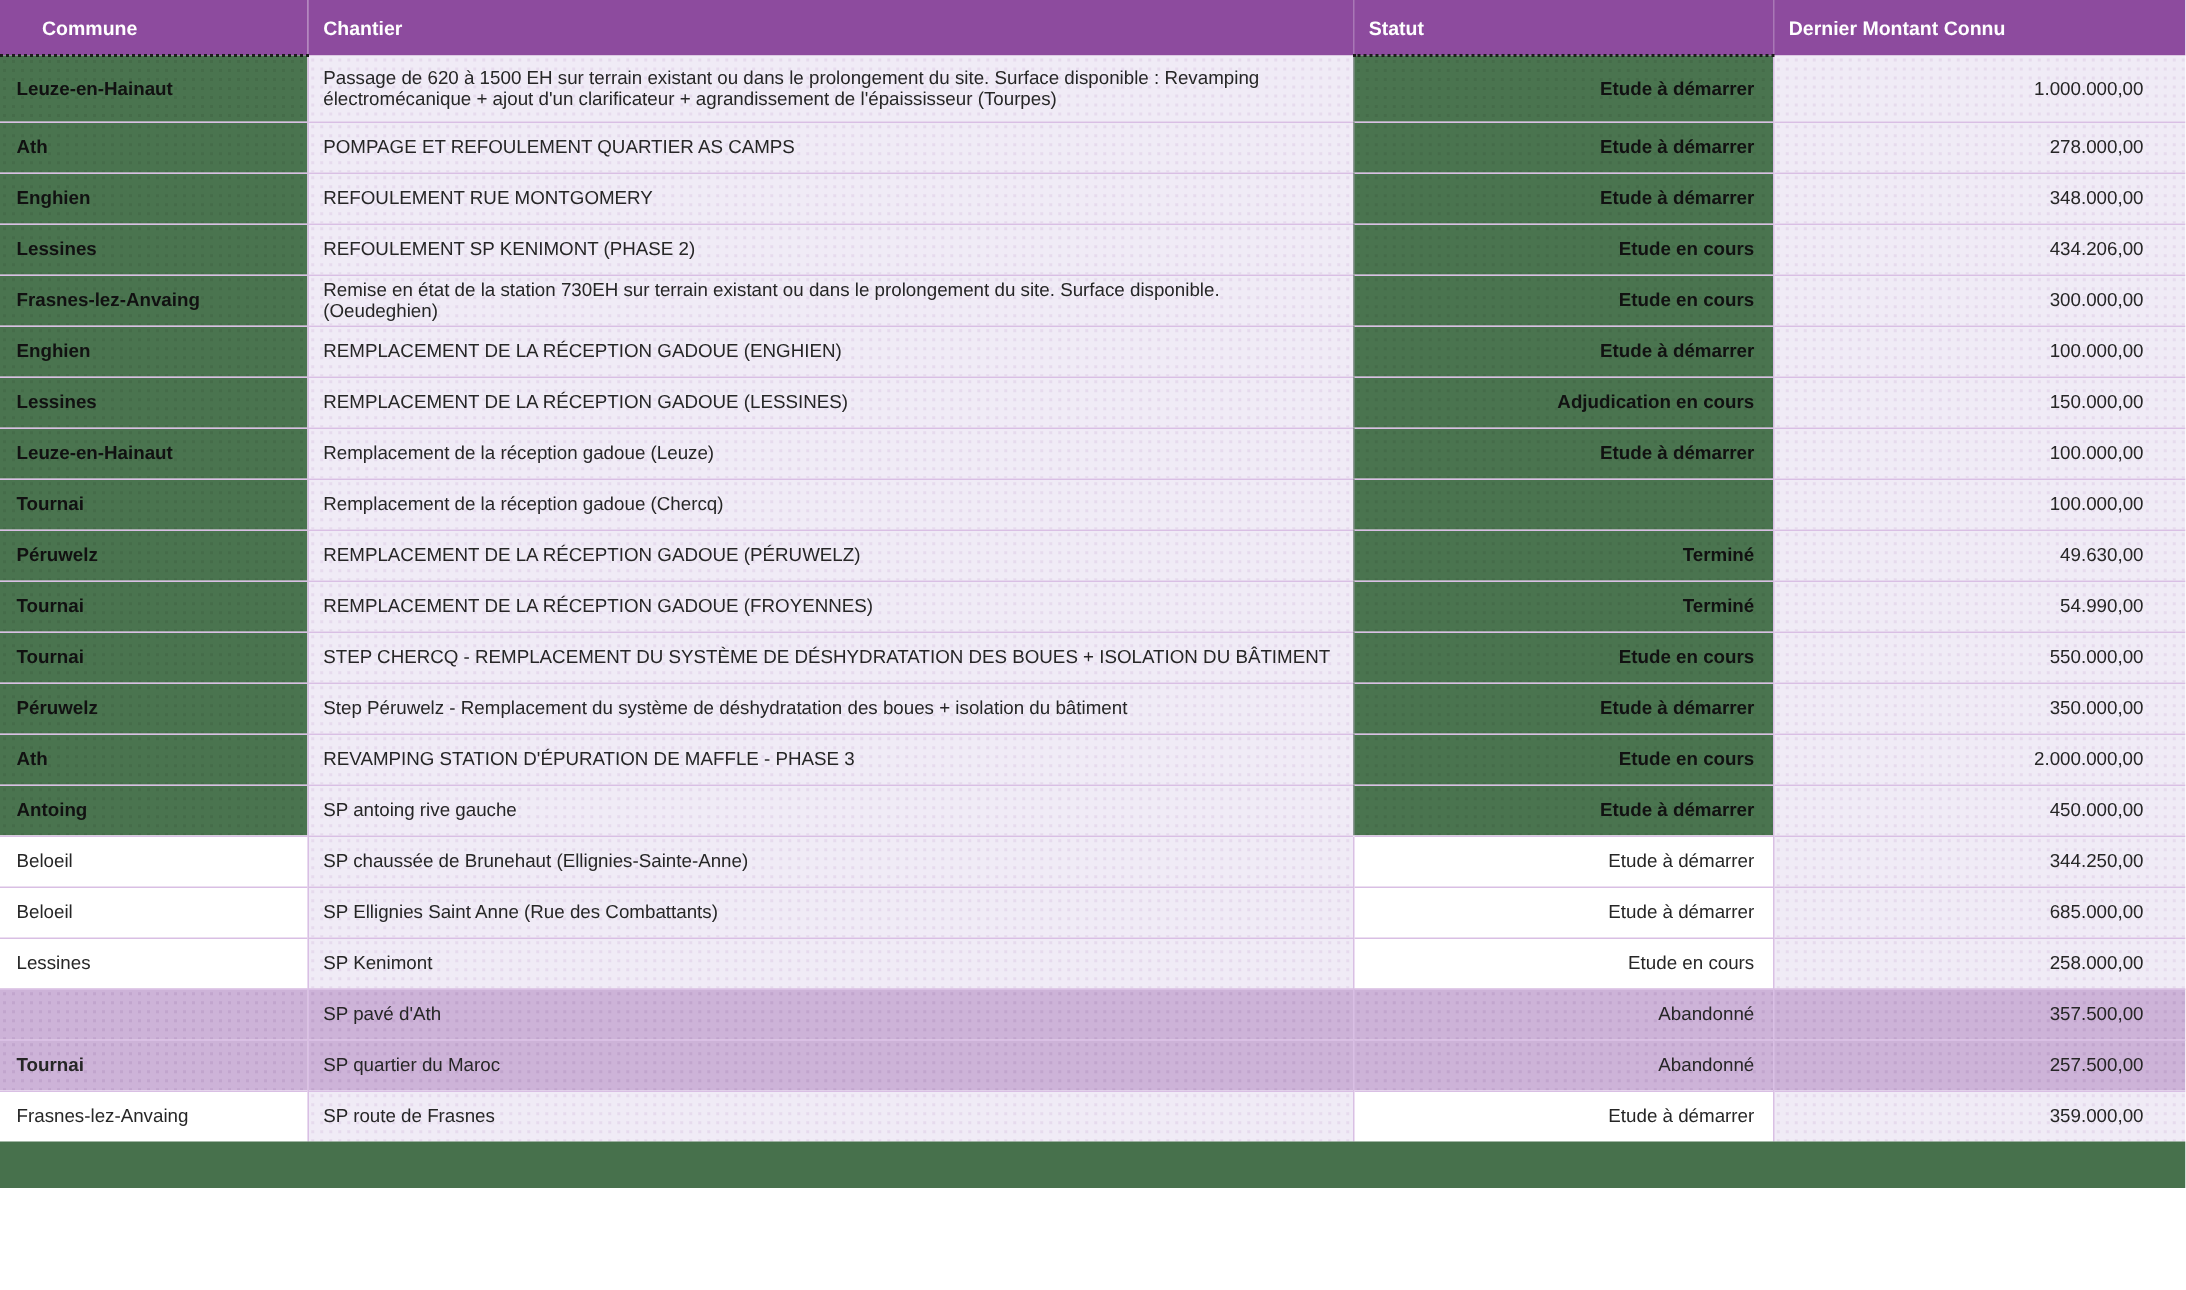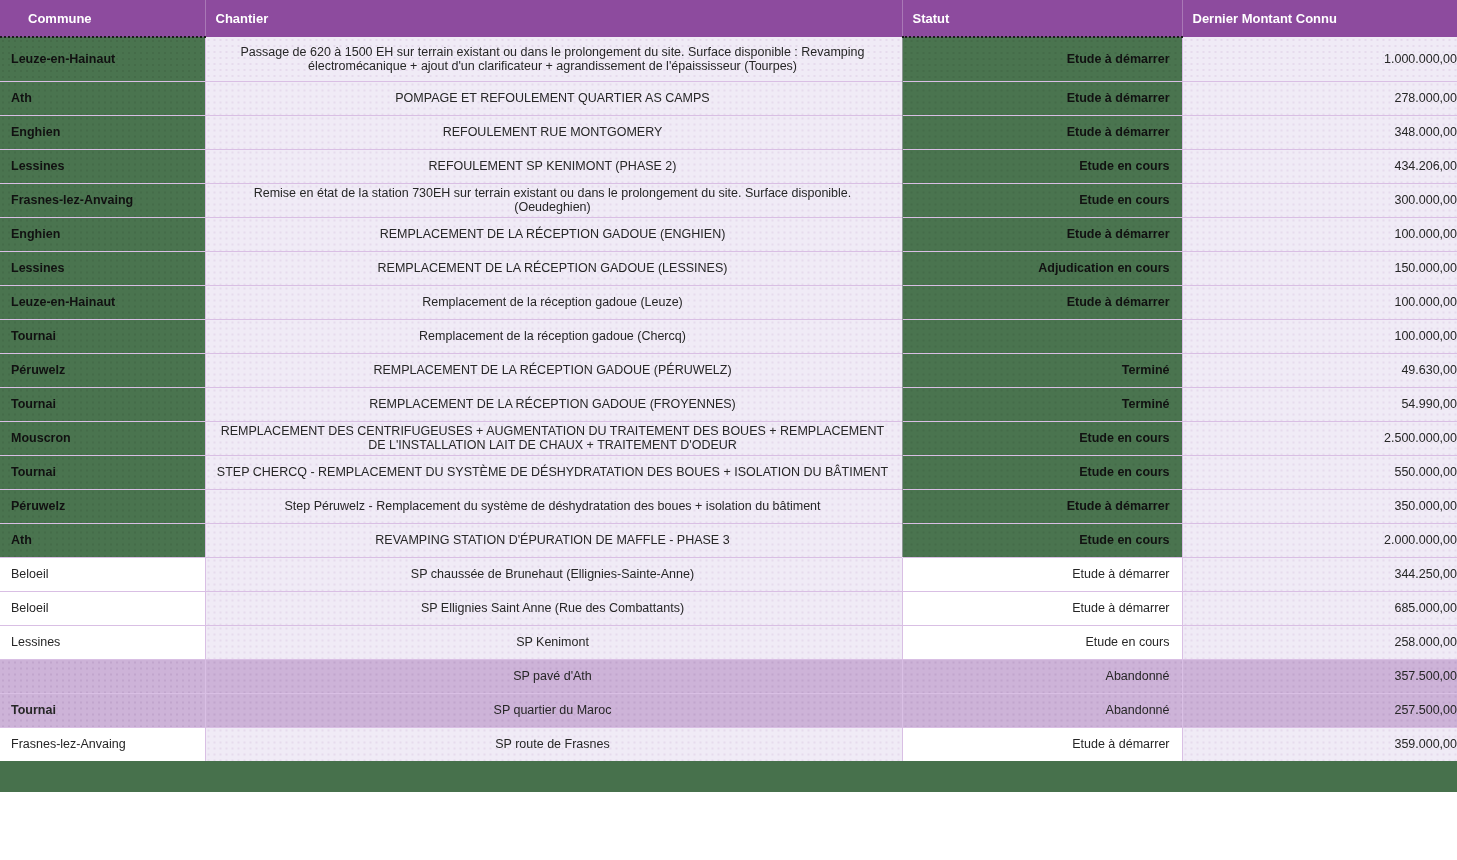--- a/index.html
+++ b/index.html
@@ -27,22 +27,22 @@
     border-top:1px solid var(--row-border);
     vertical-align:middle;color:var(--text);
   }
   tbody tr:first-child td{border-top:none;}
   
   td.chantier-cell, td.montant-cell{
     background-color:var(--light-cell);
     background-image:radial-gradient(circle, rgba(141,75,158,0.10) 1px, transparent 1px);
     background-size:6px 6px;
   }
-  td.chantier-cell{text-align:center;padding-left:10px;}
-  td.montant-cell{text-align:right;padding-right:0;}
+  td.chantier-cell{text-align:left;padding-left:10px;}
+  td.montant-cell{text-align:right;padding-right:28px;}
   td.commune-cell{text-align:left;padding-left:11px;}
   td.statut-cell{text-align:right;}
   
   tr.green td.commune-cell, tr.green td.statut-cell{
     background-color:var(--green-cell);
     background-image:radial-gradient(circle, rgba(0,0,0,0.07) 1px, transparent 1px);
     background-size:6px 6px;
     font-weight:700;color:#111111;
   }
   
@@ -149,42 +149,42 @@
         <td class="statut-cell">Terminé</td>
         <td class="montant-cell">49.630,00</td>
       </tr>
       <tr class="green">
         <td class="commune-cell">Tournai</td>
         <td class="chantier-cell">REMPLACEMENT DE LA RÉCEPTION GADOUE (FROYENNES)</td>
         <td class="statut-cell">Terminé</td>
         <td class="montant-cell">54.990,00</td>
       </tr>
       <tr class="green">
-        <td class="commune-cell">Mouscron</td>
-        <td class="chantier-cell">REMPLACEMENT DES CENTRIFUGEUSES + AUGMENTATION DU TRAITEMENT DES BOUES + REMPLACEMENT DE L'INSTALLATION LAIT DE CHAUX + TRAITEMENT D'ODEUR</td>
-        <td class="statut-cell">Etude en cours</td>
-        <td class="montant-cell">2.500.000,00</td>
-      </tr>
-      <tr class="green">
         <td class="commune-cell">Tournai</td>
         <td class="chantier-cell">STEP CHERCQ - REMPLACEMENT DU SYSTÈME DE DÉSHYDRATATION DES BOUES + ISOLATION DU BÂTIMENT</td>
         <td class="statut-cell">Etude en cours</td>
         <td class="montant-cell">550.000,00</td>
       </tr>
       <tr class="green">
         <td class="commune-cell">Péruwelz</td>
         <td class="chantier-cell">Step Péruwelz - Remplacement du système de déshydratation des boues + isolation du bâtiment</td>
         <td class="statut-cell">Etude à démarrer</td>
         <td class="montant-cell">350.000,00</td>
       </tr>
       <tr class="green">
         <td class="commune-cell">Ath</td>
         <td class="chantier-cell">REVAMPING STATION D'ÉPURATION DE MAFFLE - PHASE 3</td>
         <td class="statut-cell">Etude en cours</td>
         <td class="montant-cell">2.000.000,00</td>
+      </tr>
+      <tr class="green">
+        <td class="commune-cell">Antoing</td>
+        <td class="chantier-cell">SP antoing rive gauche</td>
+        <td class="statut-cell">Etude à démarrer</td>
+        <td class="montant-cell">450.000,00</td>
       </tr>
       <tr class="white">
         <td class="commune-cell">Beloeil</td>
         <td class="chantier-cell">SP chaussée de Brunehaut (Ellignies-Sainte-Anne)</td>
         <td class="statut-cell">Etude à démarrer</td>
         <td class="montant-cell">344.250,00</td>
       </tr>
       <tr class="white">
         <td class="commune-cell">Beloeil</td>
         <td class="chantier-cell">SP Ellignies Saint Anne (Rue des Combattants)</td>

